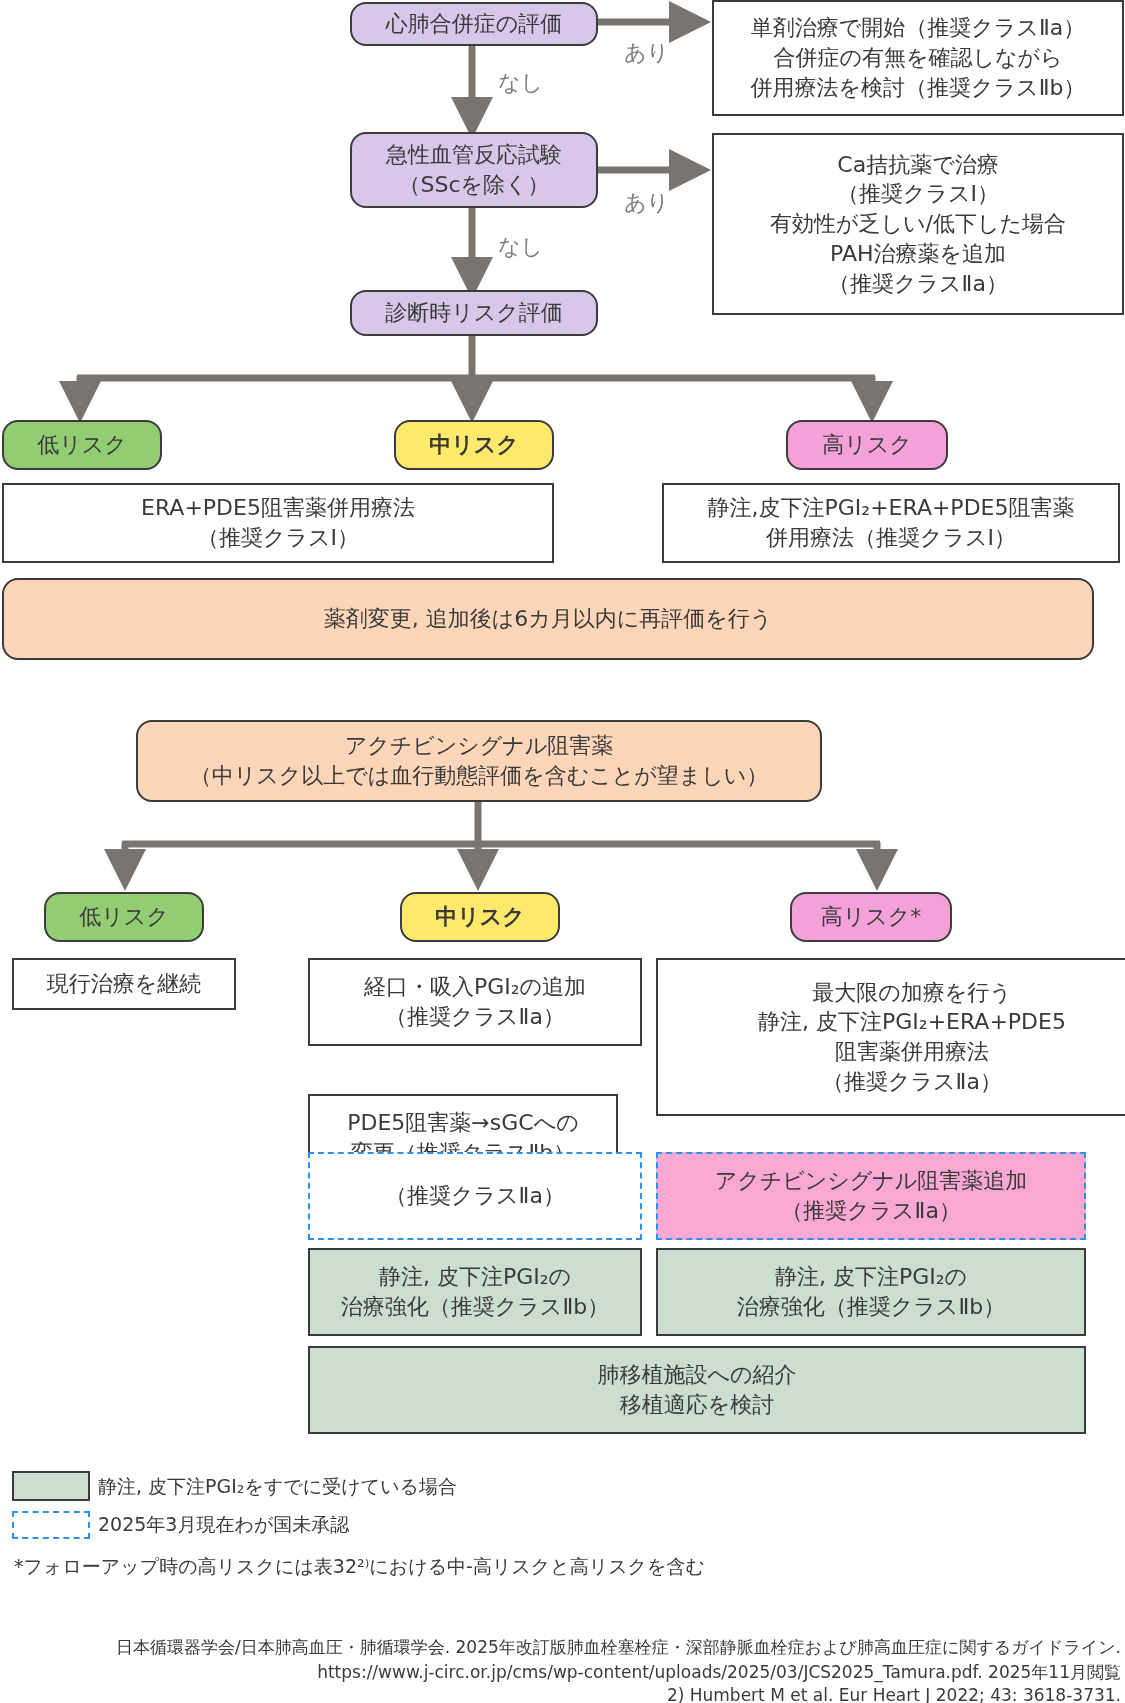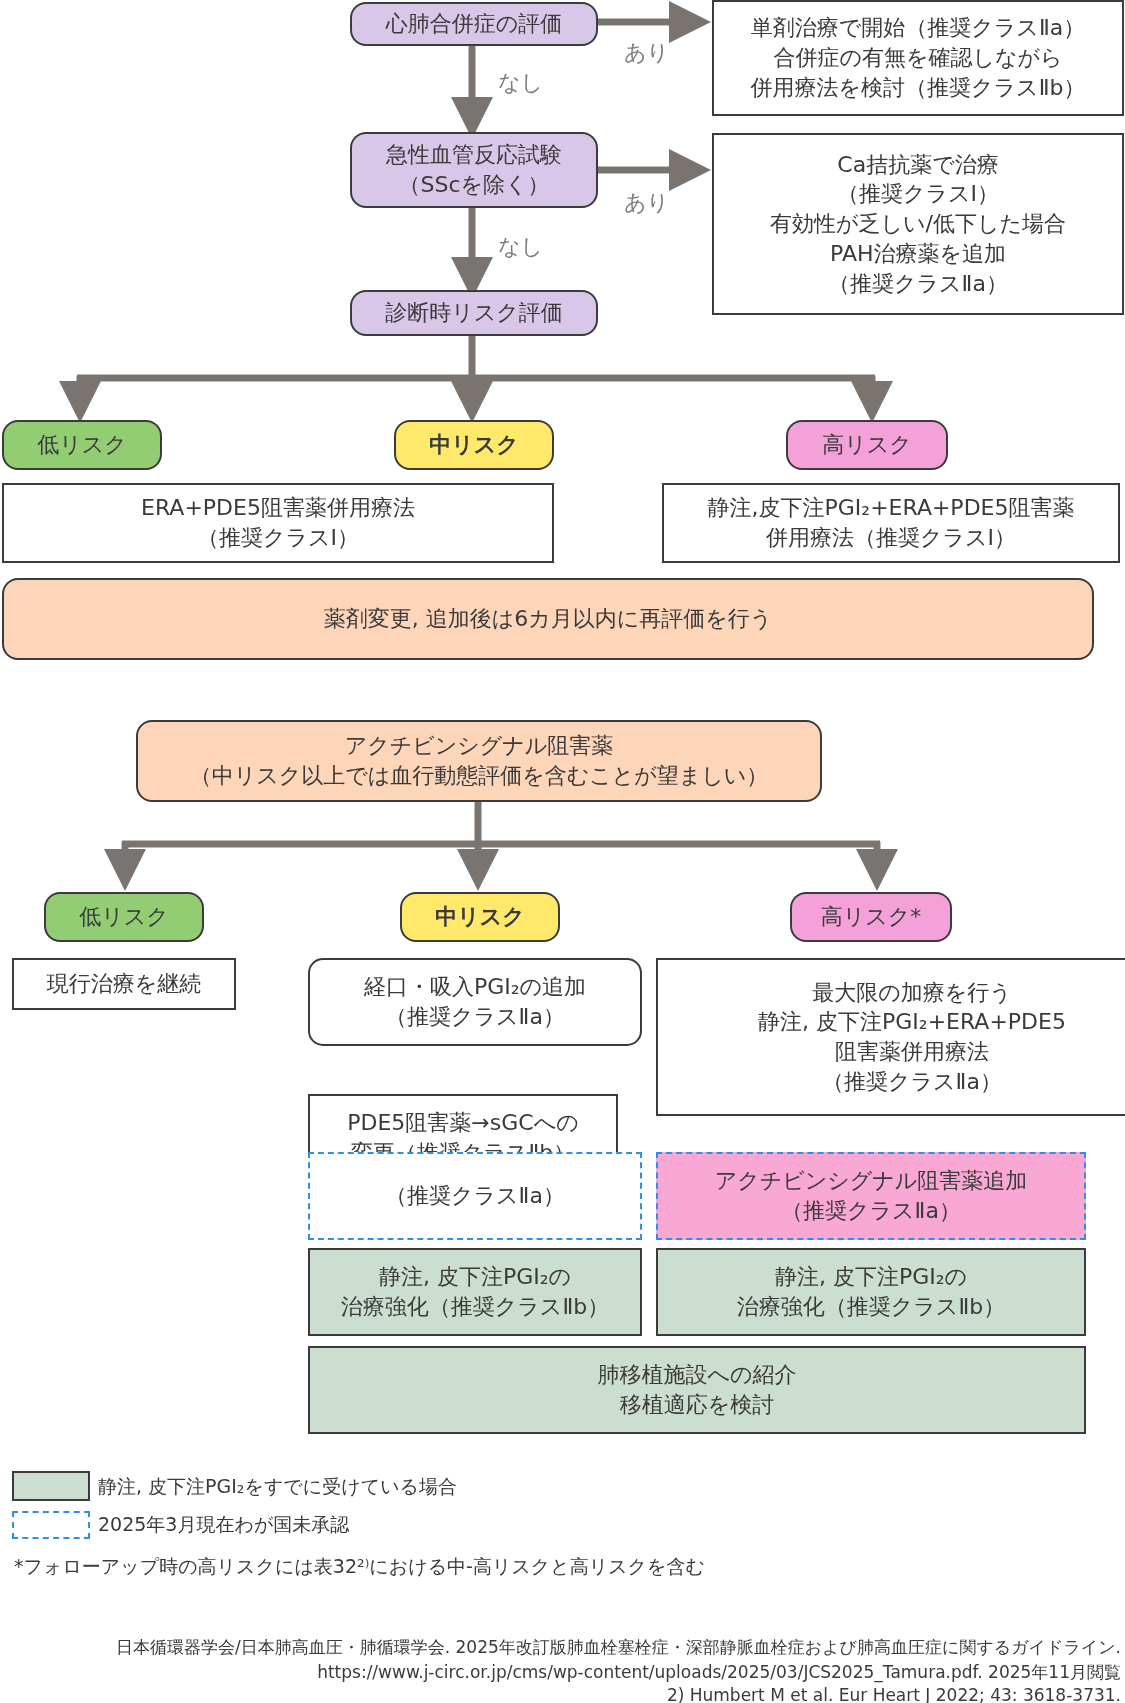--- a/index.html
+++ b/index.html
@@ -121,21 +121,21 @@
   <span>中リスク</span>
 </div>
 <div class="box rounded pink t22" style="left:790px;top:892px;width:162px;height:50px;">
   <span>高リスク*</span>
 </div>
 
 <div class="box square t22" style="left:12px;top:958px;width:224px;height:52px;">
   <span>現行治療を継続</span>
 </div>
 
-<div class="box square t22" style="left:308px;top:958px;width:334px;height:88px;border-radius:15px;">
+<div class="box square t22" style="left:308px;top:958px;width:334px;height:88px;">
   <span>経口・吸入PGI₂の追加</span>
   <span>（推奨クラスⅡa）</span>
 </div>
 <div class="box square t22" style="left:308px;top:1094px;width:310px;height:88px;">
   <span>PDE5阻害薬→sGCへの</span>
   <span>変更（推奨クラスⅡb）</span>
 </div>
 <div class="box dashed t22" style="left:308px;top:1152px;width:334px;height:88px;background:#fff;">
   <span>（推奨クラスⅡa）</span>
 </div>

